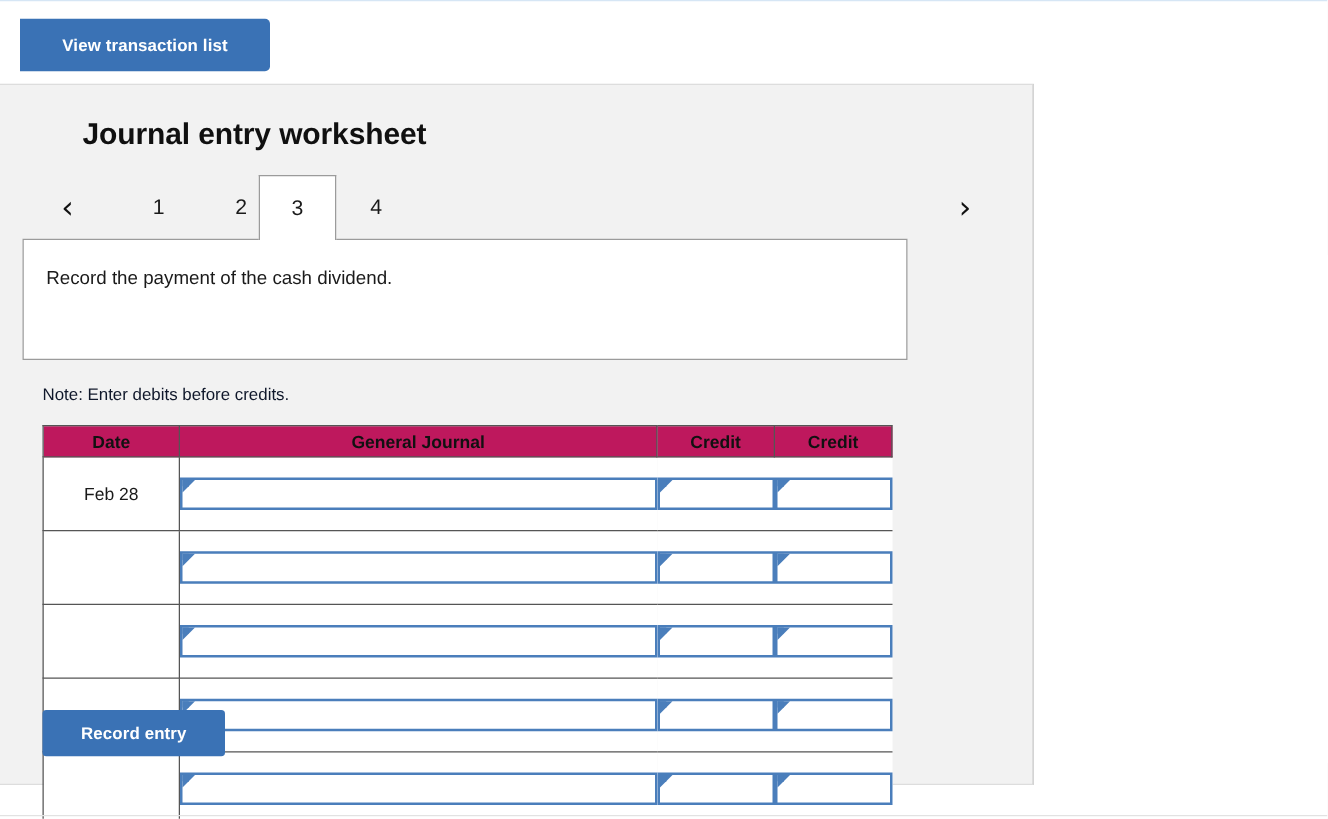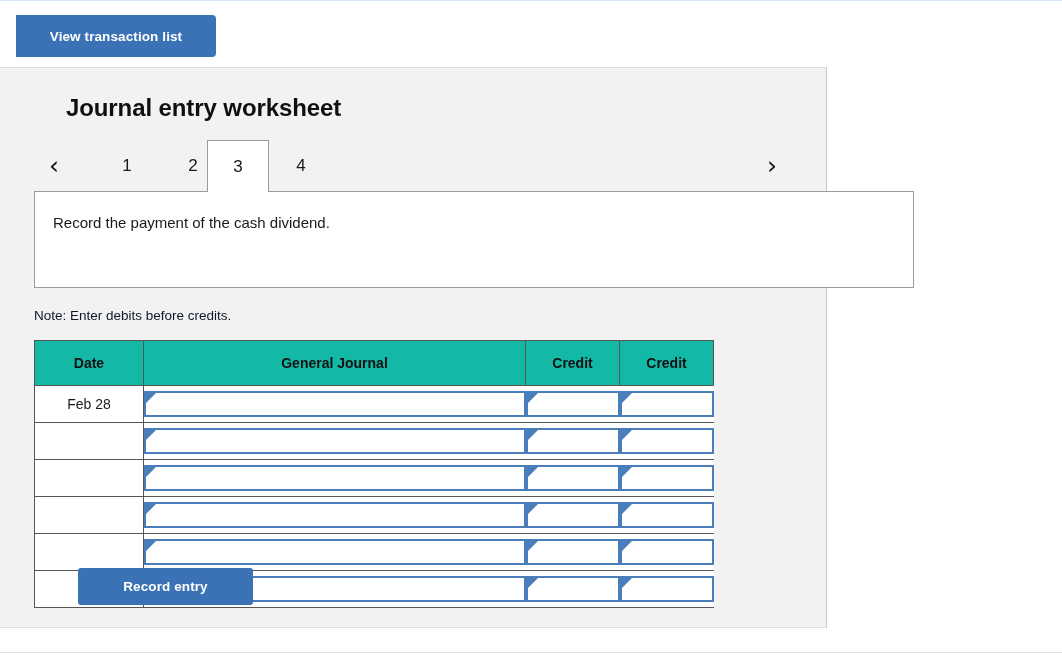--- a/index.html
+++ b/index.html
@@ -121,22 +121,22 @@
     border: 1px solid #9b9b9b;
     border-bottom: none;
     height: 52px;
     z-index: 3;
   }
 
   
   .desc-box {
     position: absolute;
     top: 123px;
-    left: 34px;
-    width: 880px;
+    left: 18px;
+    width: 708px;
     height: 97px;
     background: #ffffff;
     border: 1px solid #9b9b9b;
     box-sizing: border-box;
     z-index: 2;
   }
   .desc-text {
     position: absolute;
     top: 22px;
     left: 18px;
@@ -154,33 +154,33 @@
 
   
   .jtable {
     position: absolute;
     top: 272px;
     left: 34px;
     border-collapse: collapse;
     table-layout: fixed;
   }
   .jtable th {
-    background: #14b8a6;
+    background: #be185d;
     border: 1px solid #555555;
     font-size: 14px;
     font-weight: bold;
     color: #111111;
     height: 24px;
-    padding: 10px;
+    padding: 0;
     text-align: center;
   }
   .jtable td {
     border: 1px solid #555555;
     background: #ffffff;
-    padding: 4px;
+    padding: 15px;
     height: 28px;
     vertical-align: middle;
   }
   .col-date  { width: 109px; }
   .col-gj    { width: 382px; }
   .col-debit { width: 94px; }
   .col-credit{ width: 94px; }
 
   .date-cell {
     text-align: center;
@@ -210,23 +210,22 @@
     border-left: 5px solid #4a7ebb;
     border-right: 5px solid transparent;
   }
   td.inputcell { padding: 0; border-left: none; border-right: none; }
 
   
   .btn-record {
     position: absolute;
     top: 500px;
     left: 34px;
-    width: 175px;
+    width: 146px;
     height: 37px;
-    margin-left: 44px;
   }
   .btn-clear {
     position: absolute;
     top: 500px;
     left: 257px;
     width: 174px;
     height: 37px;
   }
   .btn-viewgj {
     position: absolute;

